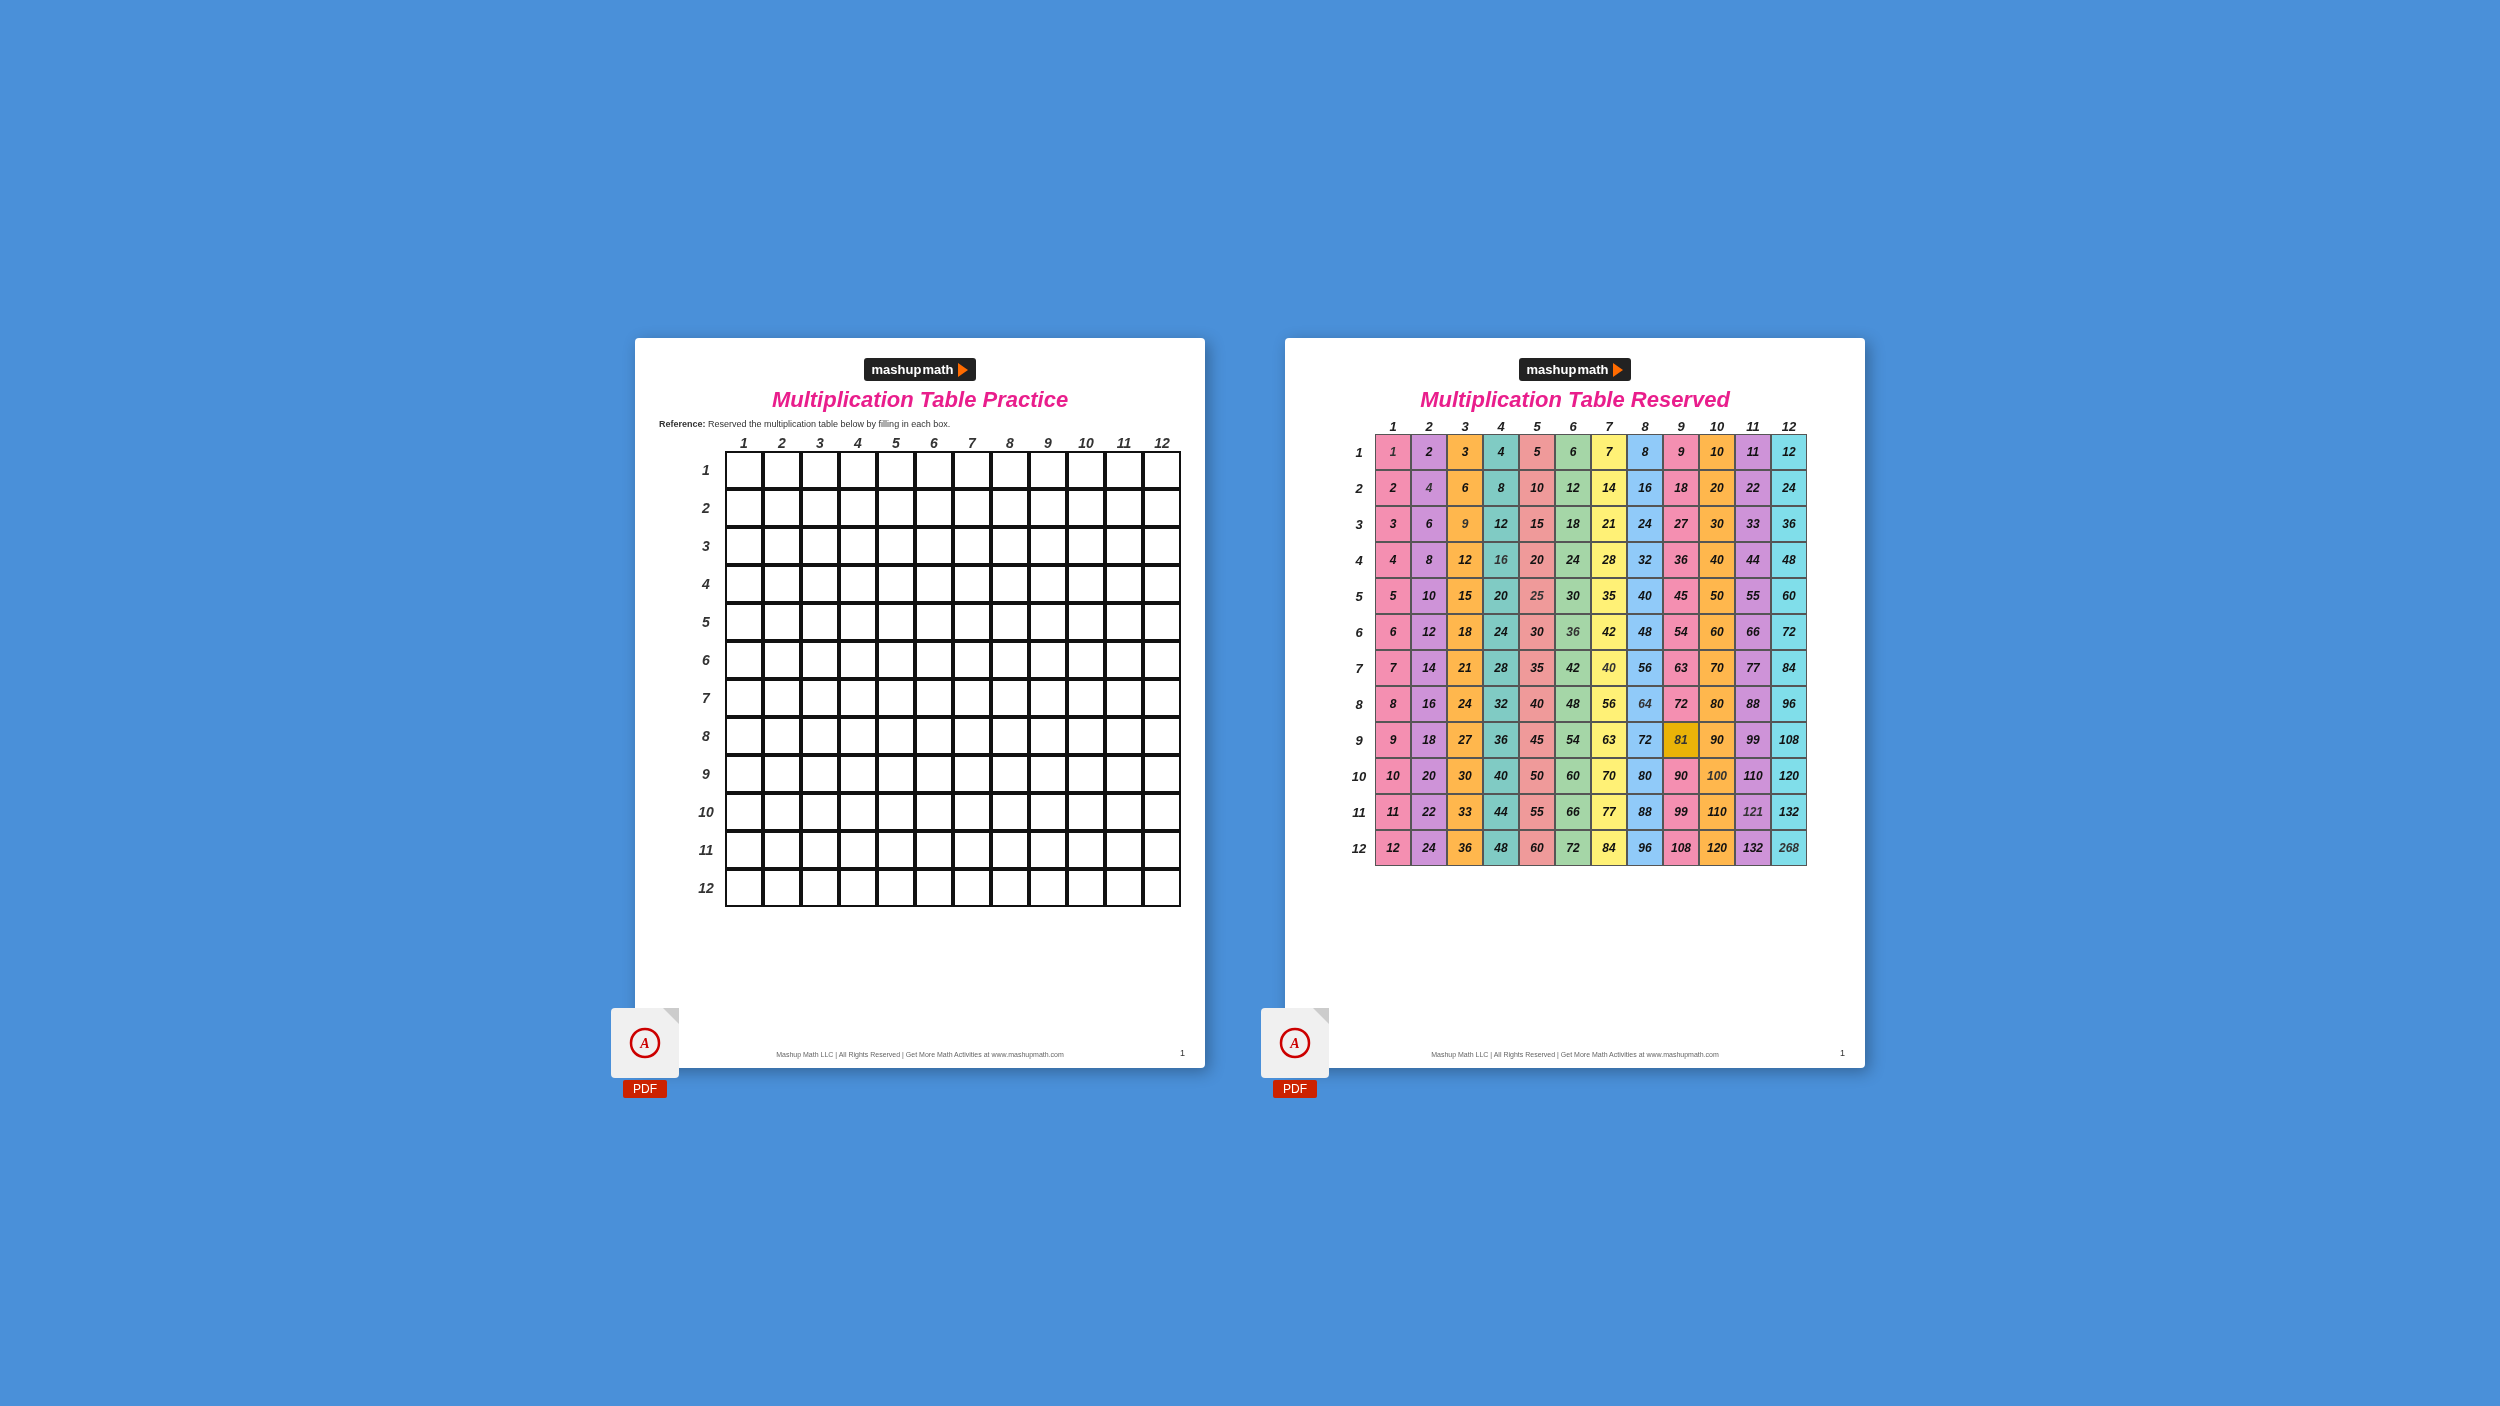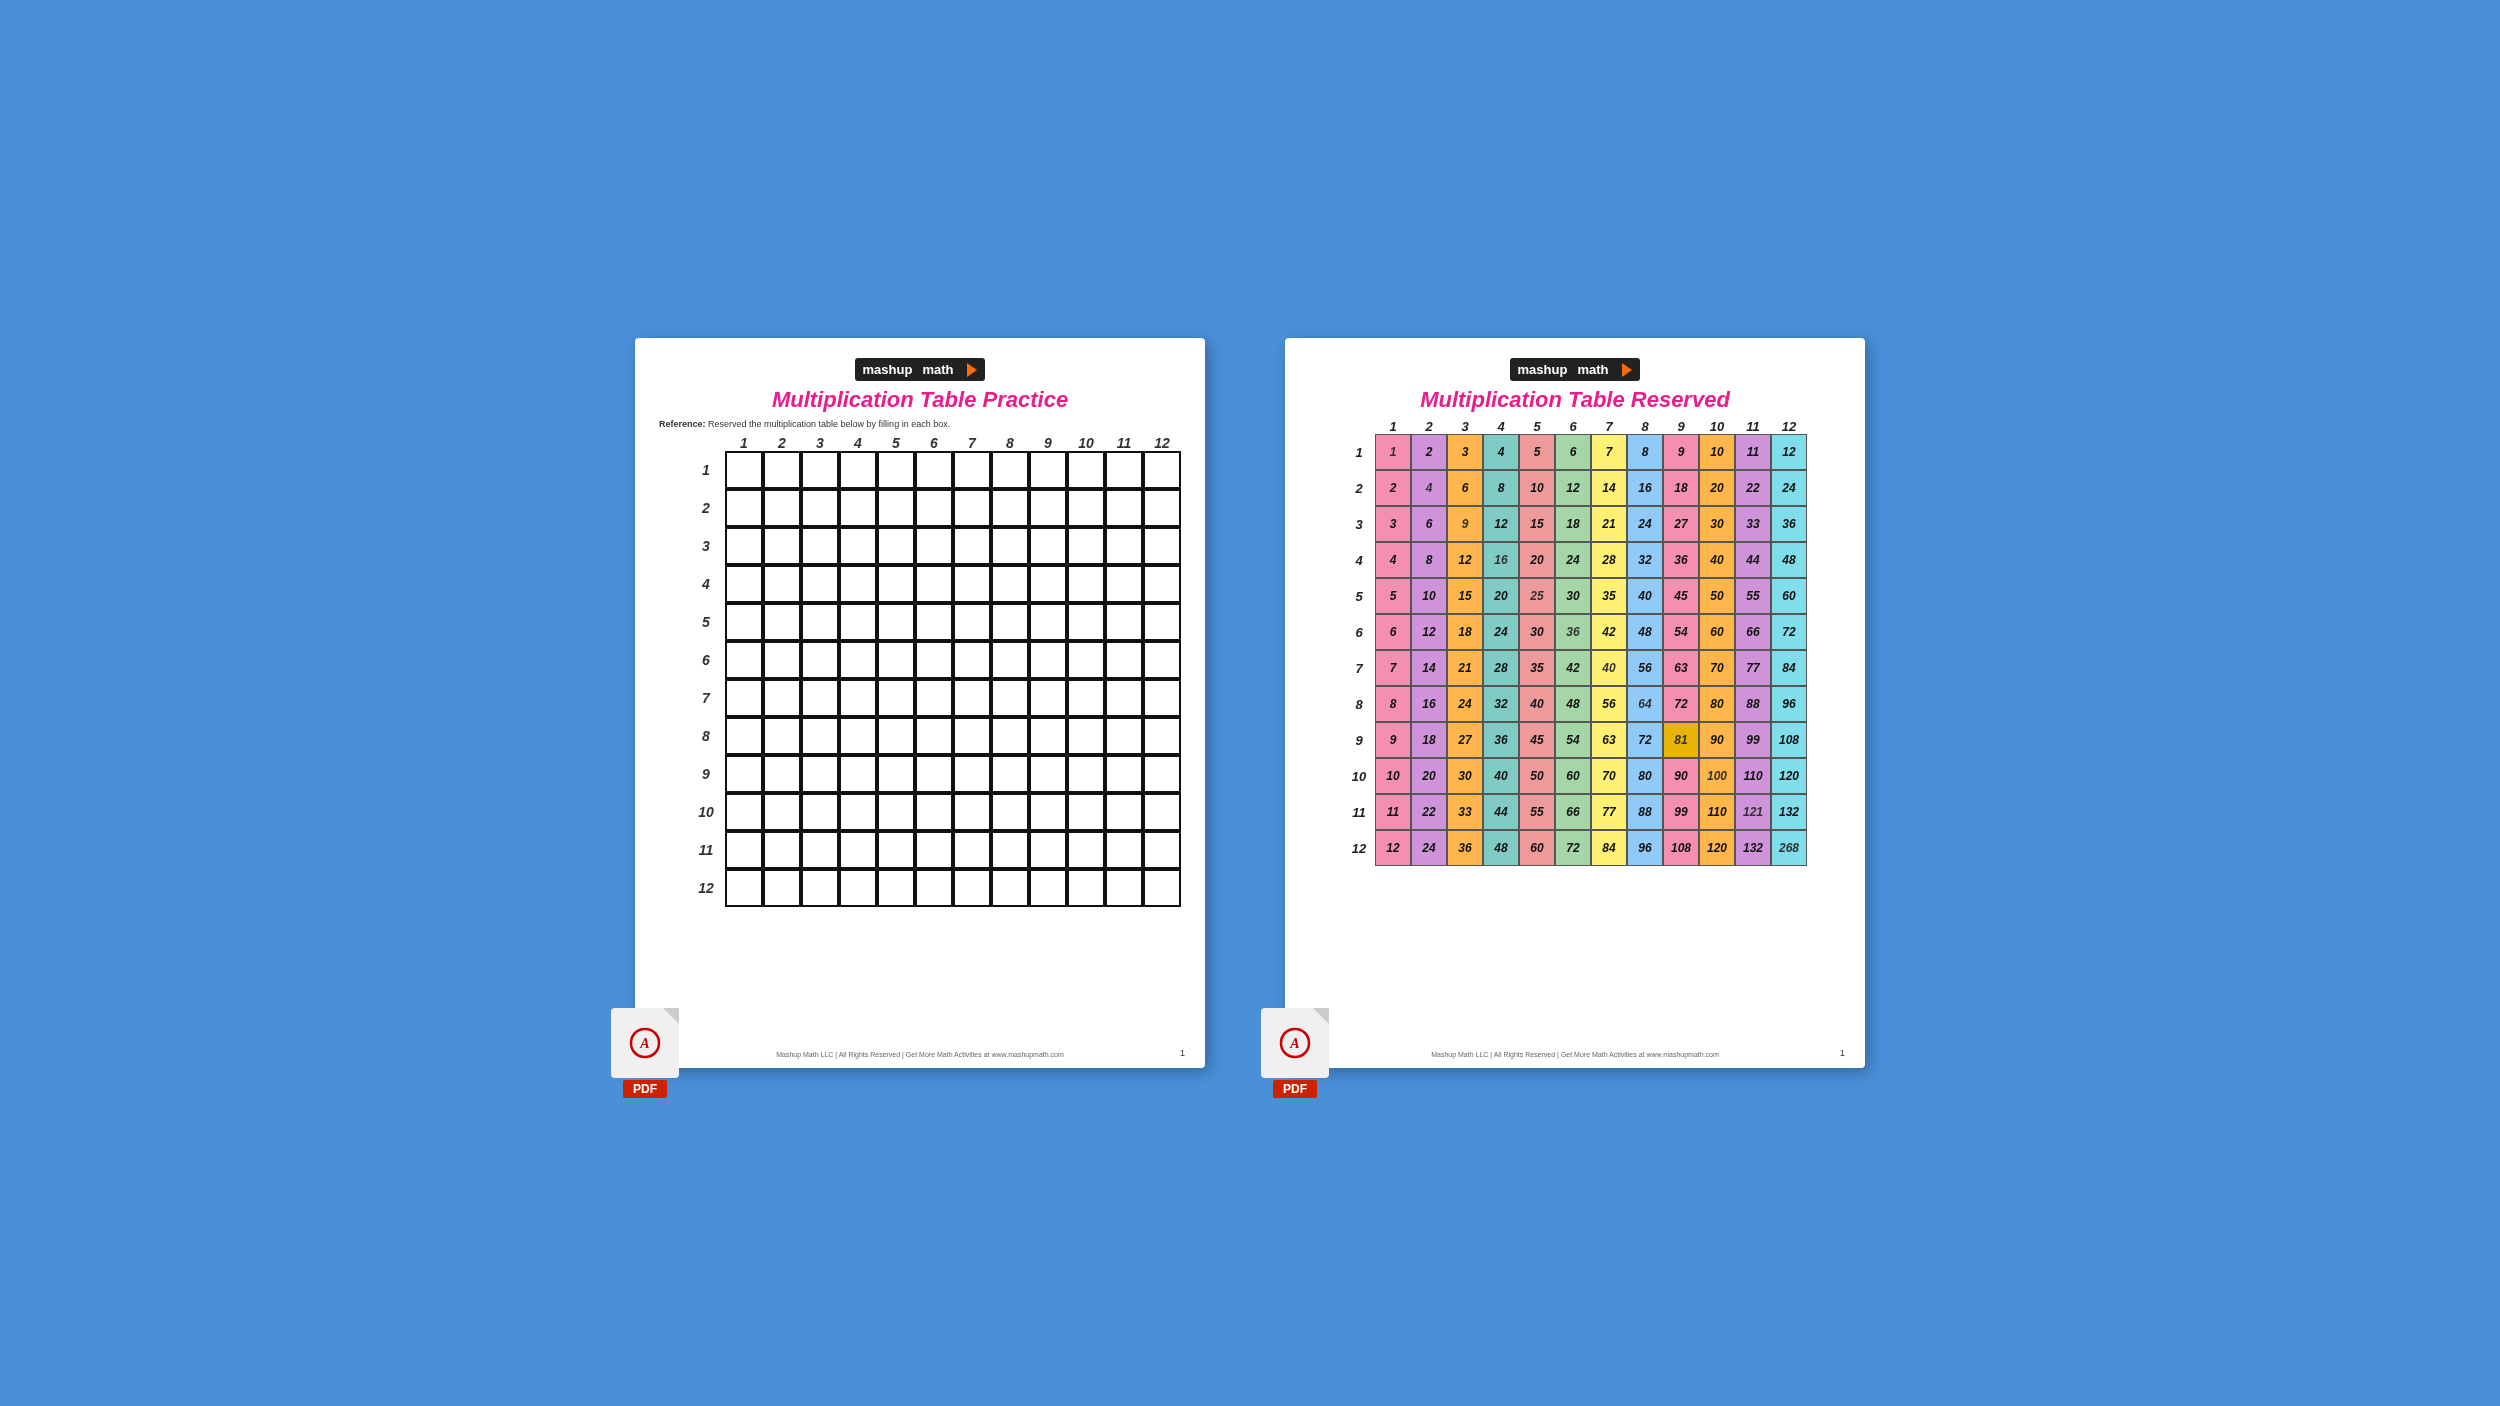--- a/index.html
+++ b/index.html
@@ -33,21 +33,21 @@
     }
     .logo {
       background: #222;
       color: white;
       font-size: 13px;
       font-weight: bold;
       padding: 4px 8px;
       border-radius: 3px;
       display: flex;
       align-items: center;
-      gap: 10px;
+      gap: 1px;
     }
     .logo span.mashup { color: white; }
     .logo span.math { color: white; }
     .logo-arrow {
       display: inline-block;
       width: 0;
       height: 0;
       border-top: 7px solid transparent;
       border-bottom: 7px solid transparent;
       border-left: 10px solid #ff6b00;
@@ -162,21 +162,21 @@
       font-weight: bold;
       font-family: 'Times New Roman', serif;
       display: flex;
       flex-direction: column;
       align-items: center;
     }
     .pdf-label {
       background: #cc2200;
       color: white;
       font-size: 12px;
-      font-weight: bold;
+      font-weight: normal;
       padding: 2px 10px;
       border-radius: 2px;
       margin-top: 2px;
     }
 
     
     .ref-table-wrap {
       width: 100%;
       display: flex;
       flex-direction: column;

